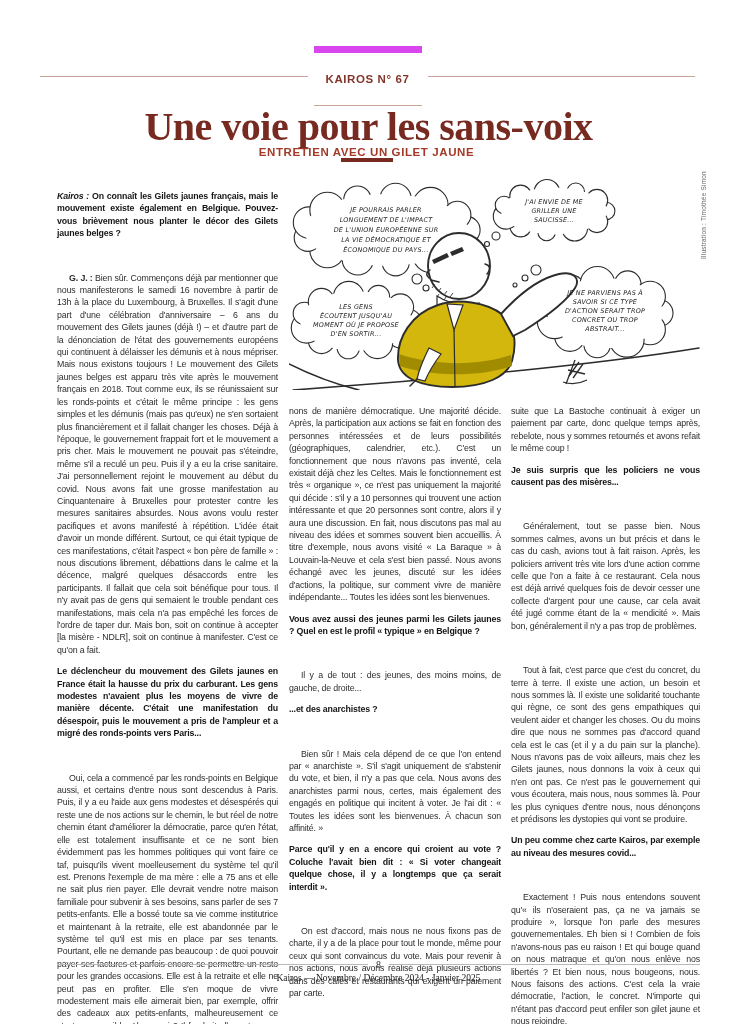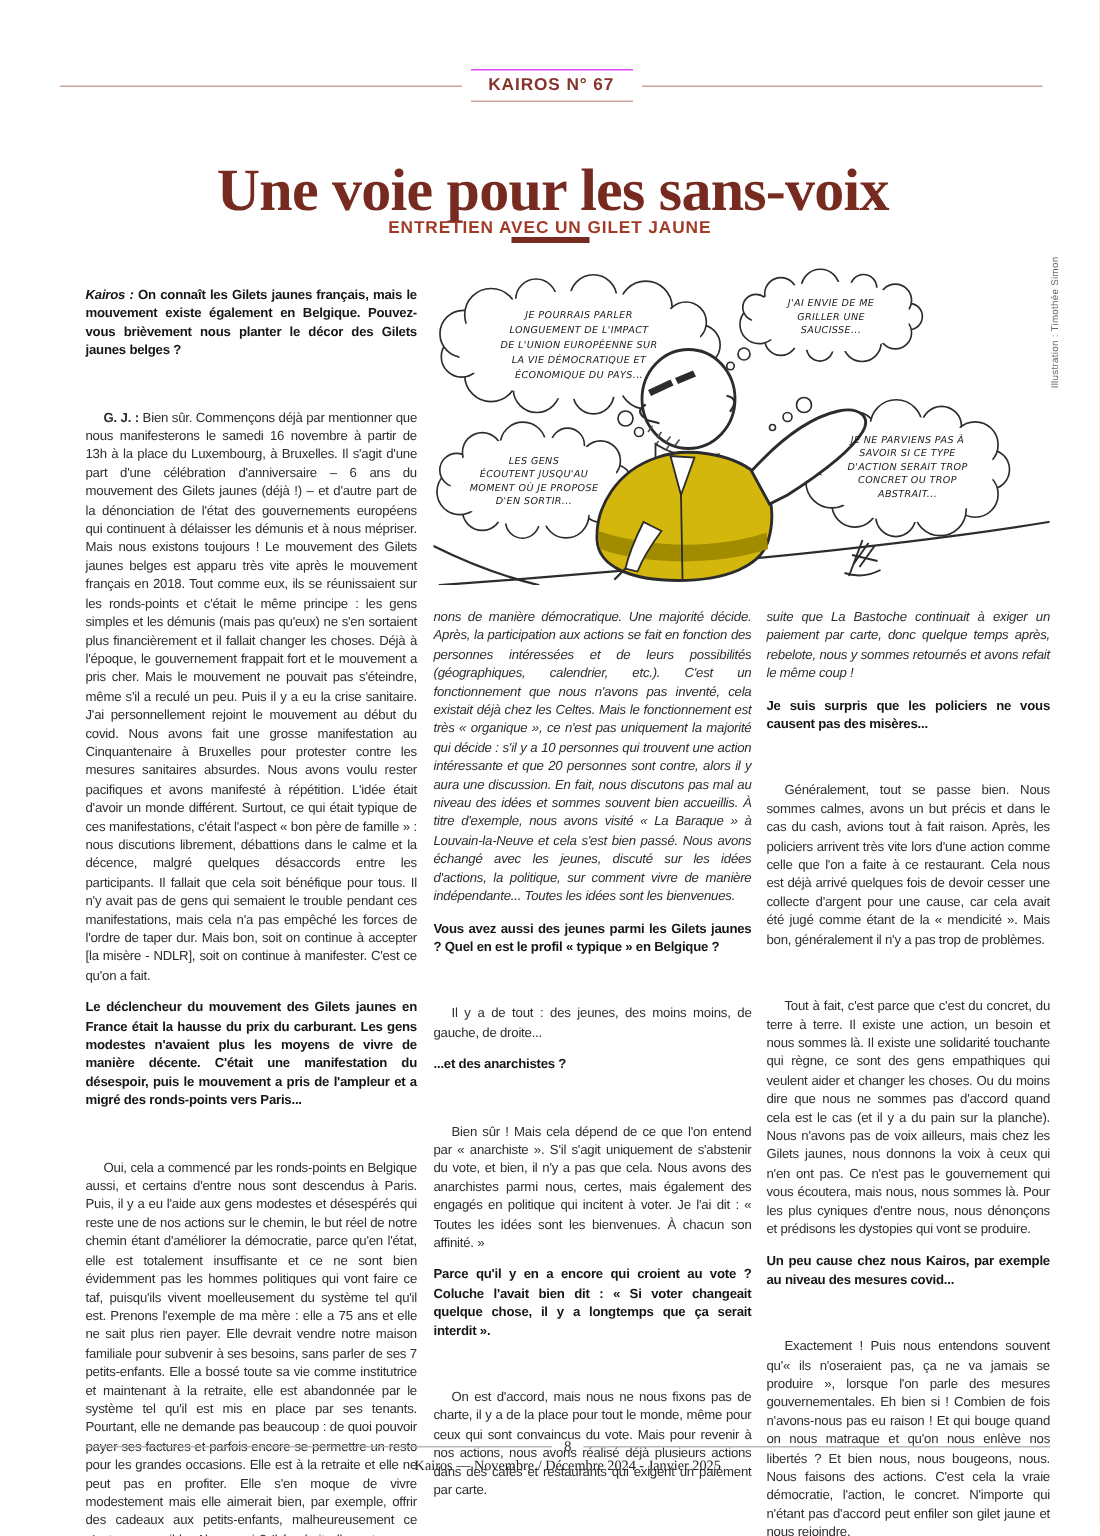--- a/index.html
+++ b/index.html
@@ -1,42 +1,42 @@
 <!DOCTYPE html>
 <html lang="fr"><head>
 <meta charset="utf-8">
 <style>
   html,body{margin:0;padding:0;background:#e8e8e8;}
   .page{position:relative;width:733px;height:1024px;background:#ffffff;margin:0 auto;overflow:hidden;
         font-family:"Liberation Sans",sans-serif;}
   
   .header-band{position:absolute;top:46px;left:40px;right:38px;display:flex;align-items:center;}
   .header-band .rule{flex:1;height:1px;background:#c9a49a;}
-  .issue-label{margin:0 6px;padding:4px 12px;border-top:1px solid #d946ef;border-bottom:1px solid #c9a49a;
+  .issue-label{margin:0 6px;padding:20px 12px;border-top:7px solid #d946ef;border-bottom:1px solid #c9a49a;
         font-size:11.5px;font-weight:700;letter-spacing:.6px;color:#84342a;white-space:nowrap;}
   
   .title{position:absolute;top:76px;left:4px;right:0;text-align:center;
         font-family:"Liberation Serif",serif;font-weight:700;font-size:40px;letter-spacing:-.5px;color:#772a20;}
   .subtitle{position:absolute;top:146px;left:0;right:0;text-align:center;
         font-size:11.5px;font-weight:700;letter-spacing:.6px;color:#a23a28;}
   .subtitle-bar{position:absolute;top:158px;left:50%;margin-left:-26px;width:52px;height:4px;background:#772a20;}
   
   .body{position:absolute;top:178px;left:57px;right:33px;display:flex;gap:11px;
         font-size:8.8px;line-height:12.4px;letter-spacing:-.15px;color:#2d2d2d;text-align:justify;}
   .col1{width:221px;flex:0 0 221px;}
   .right-wrap{flex:1;display:flex;flex-direction:column;}
   .cartoon-box{height:212px;position:relative;}
   .cols23{display:flex;gap:10px;margin-top:3px;}
   .col2{flex:0 0 212px;width:212px;}
   .col3{flex:1;}
   .blk{margin:9px 0 0;}
   .blk:first-child{margin-top:12px;}
   .q{font-weight:700;color:#161616;}
   .a{text-indent:12px;margin-top:32px;}
-  .a-cont{text-indent:0;font-style:italic;}
+  .a-cont{text-indent:0;}
   .blk em{font-style:italic;}
   .blk strong{font-weight:700;}
   
   .footer{position:absolute;left:57px;right:33px;top:959px;}
   .footer-rulerow{display:flex;align-items:center;}
   .footer-rulerow .rule{flex:1;height:1px;background:#b9b9b9;}
   .page-number{margin:0 8px;font-family:"Liberation Serif",serif;font-size:10px;color:#333;}
   .footer-text{text-align:center;margin-top:3px;font-family:"Liberation Serif",serif;
         font-weight:400;font-size:9.5px;color:#222;}
   
@@ -226,21 +226,21 @@
             <p class="blk q">Parce qu'il y en a encore qui croient au vote ? Coluche l'avait bien dit : « Si voter changeait quelque chose, il y a longtemps que ça serait interdit ».</p>
             <p class="blk a">On est d'accord, mais nous ne nous fixons pas de charte, il y a de la place pour tout le monde, même pour ceux qui sont convaincus du vote. Mais pour revenir à nos actions, nous avons réalisé déjà plusieurs actions dans des cafés et restaurants qui exigent un paiement par carte.</p>
             <p class="blk a"><em>La Bastoche </em>n'acceptait pas de paiements en liquide. Nous nous y sommes rendus en un grand groupe pour y manger et boire, puis au moment de payer, nous avons mis nos gilets jaunes et avons exigé de payer en liquide. Cela a été refusé et le gérant a appelé la police. Nous avons dit à la police que « l'on ne sortirait pas avant d'avoir payé ». La police nous a donné raison et le gérant a dû se débrouiller pour nos paiements. On a même présenté nos cartes d'identités : le but n'était pas de s'attaquer aux policiers, mais bien à l'établissement. D'ailleurs, cela se passe souvent pas trop mal avec les policiers, nous ne sommes pas violents. Nous avons ensuite appris par la</p>
           </div>
         <div class="col3">
           <div>
               <p class="blk a-cont">suite que La Bastoche continuait à exiger un paiement par carte, donc quelque temps après, rebelote, nous y sommes retournés et avons refait le même coup !</p>
               <p class="blk q">Je suis surpris que les policiers ne vous causent pas des misères...</p>
               <p class="blk a">Généralement, tout se passe bien. Nous sommes calmes, avons un but précis et dans le cas du cash, avions tout à fait raison. Après, les policiers arrivent très vite lors d'une action comme celle que l'on a faite à ce restaurant. Cela nous est déjà arrivé quelques fois de devoir cesser une collecte d'argent pour une cause, car cela avait été jugé comme étant de la « mendicité ». Mais bon, généralement il n'y a pas trop de problèmes.</p>
               <p class="blk a">Tout à fait, c'est parce que c'est du concret, du terre à terre. Il existe une action, un besoin et nous sommes là. Il existe une solidarité touchante qui règne, ce sont des gens empathiques qui veulent aider et changer les choses. Ou du moins dire que nous ne sommes pas d'accord quand cela est le cas (et il y a du pain sur la planche). Nous n'avons pas de voix ailleurs, mais chez les Gilets jaunes, nous donnons la voix à ceux qui n'en ont pas. Ce n'est pas le gouvernement qui vous écoutera, mais nous, nous sommes là. Pour les plus cyniques d'entre nous, nous dénonçons et prédisons les dystopies qui vont se produire.</p>
-              <p class="blk q">Un peu cause chez nous Kairos, par exemple au niveau des mesures covid...</p>
+              <p class="blk q">Un peu comme chez carte Kairos, par exemple au niveau des mesures covid...</p>
               <p class="blk a">Exactement ! Puis nous entendons souvent qu'« ils n'oseraient pas, ça ne va jamais se produire », lorsque l'on parle des mesures gouvernementales. Eh bien si ! Combien de fois n'avons-nous pas eu raison ! Et qui bouge quand on nous matraque et qu'on nous enlève nos libertés ? Et bien nous, nous bougeons, nous. Nous faisons des actions. C'est cela la vraie démocratie, l'action, le concret. N'importe qui n'étant pas d'accord peut enfiler son gilet jaune et nous rejoindre.</p>
               <p class="blk q">À ce propos, où pouvons-nous vous suivre ?</p>
               <p class="blk a">Sur les réseaux sociaux – Telegram et Facebook, par exemple. Rendez-vous sur « Pur Gilet Jaune » sur Facebook, vous y trouverez nos actions passées et celles du futur !</p>
             </div>
 
         </div>
       </div>
     </div>
   </div>
 

